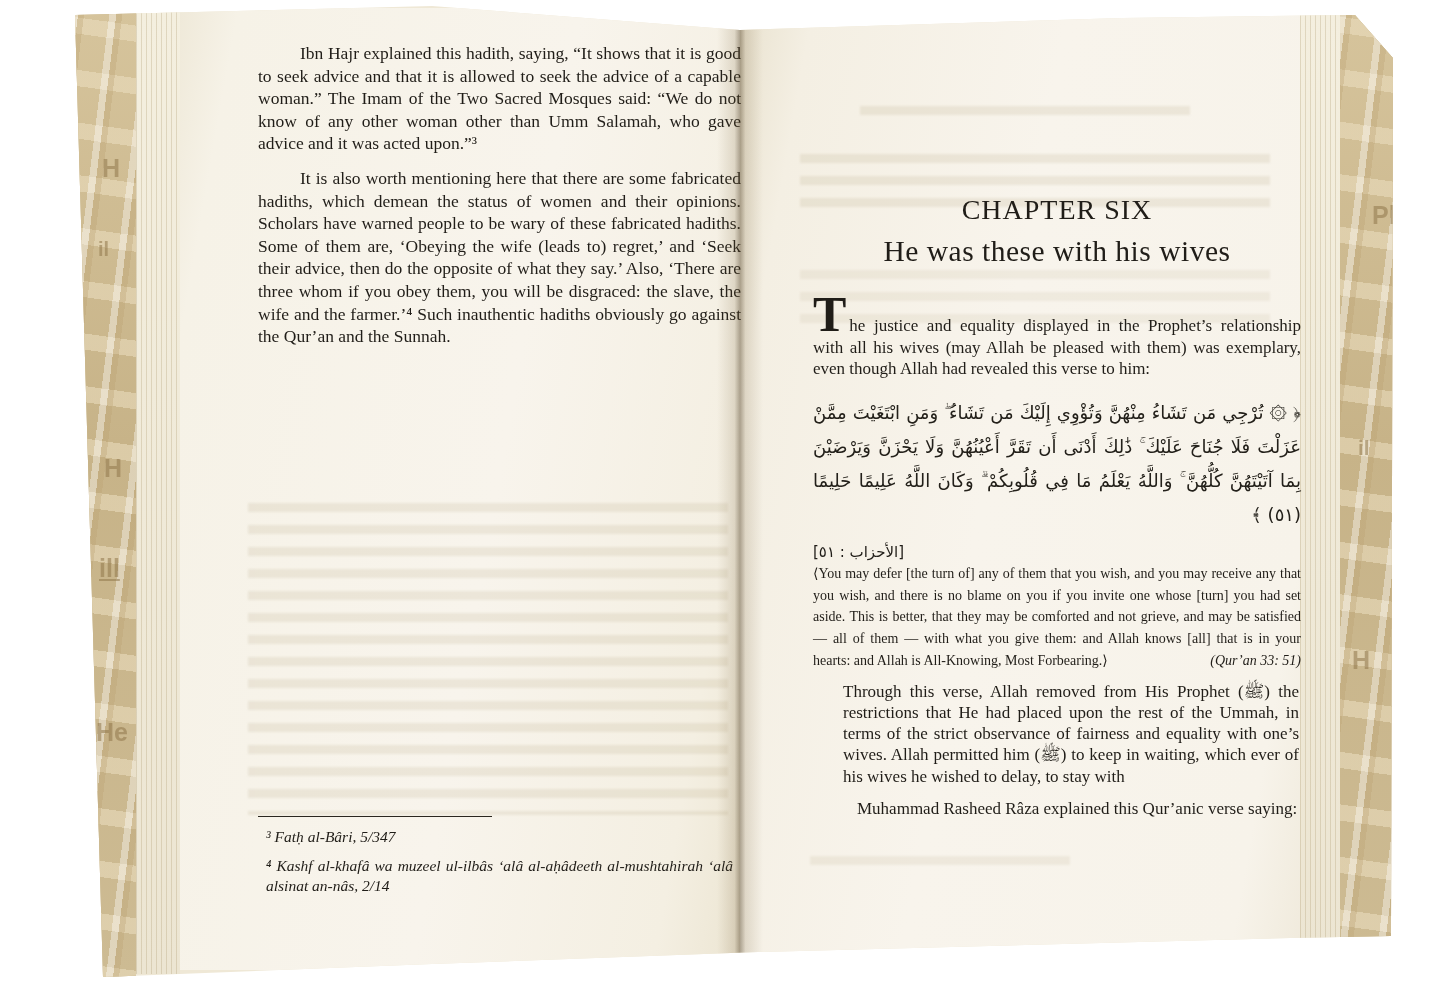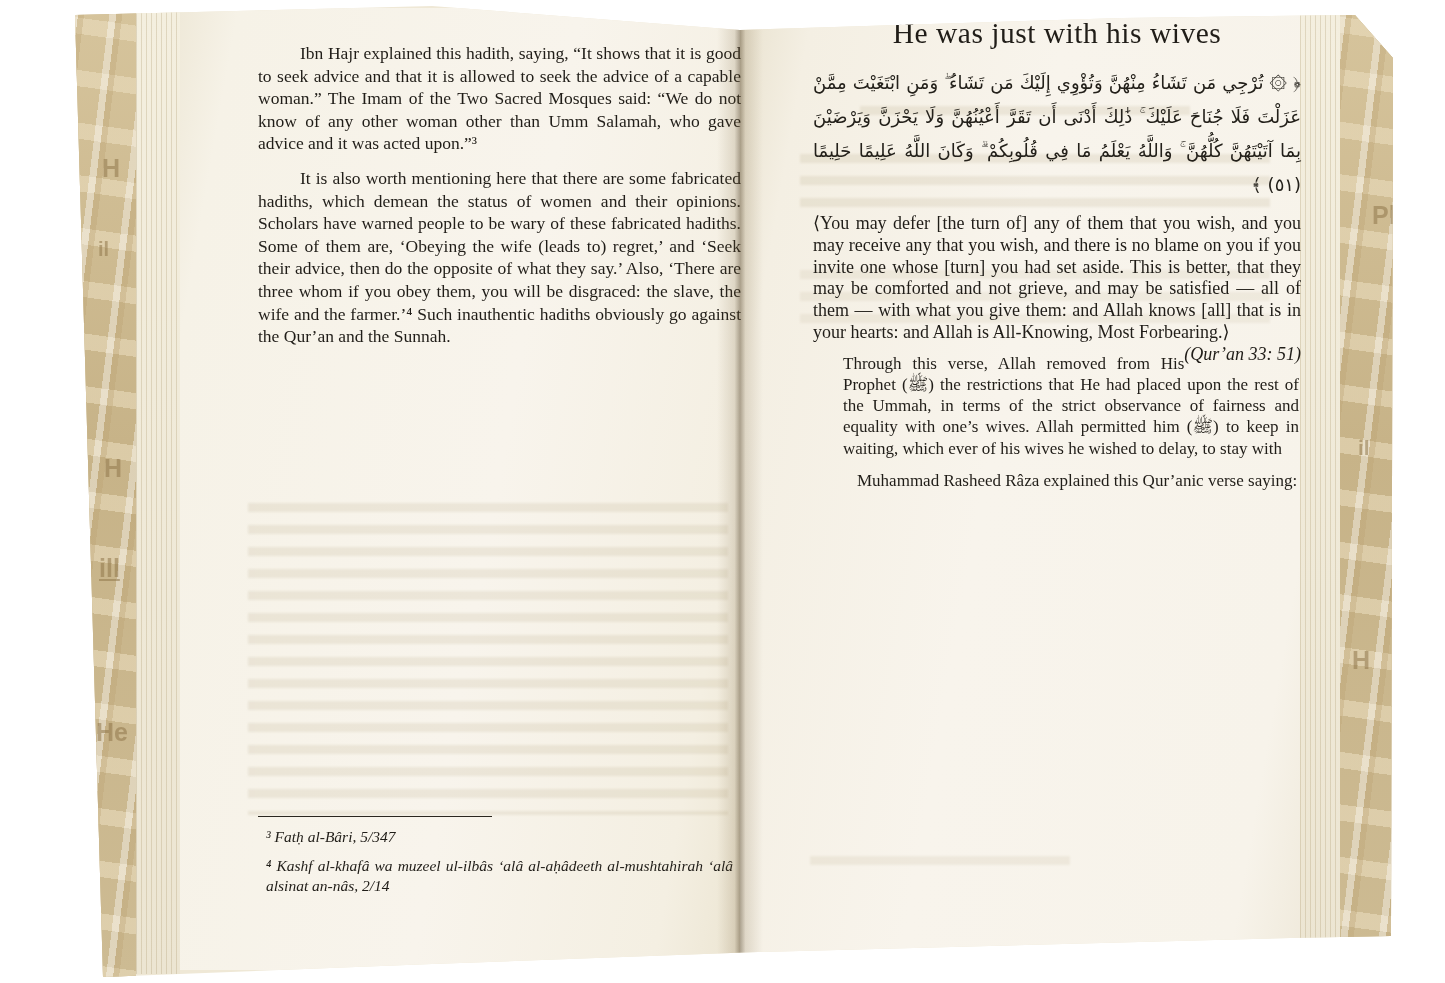--- a/index.html
+++ b/index.html
@@ -53,21 +53,21 @@
 
   
   .content-right{position:absolute;left:73px;top:0;width:488px;z-index:3;}
   .chapnum{margin:186px 0 0;font-weight:normal;font-size:28px;letter-spacing:1px;text-align:center;}
   .chaptitle{margin:9px 0 0;font-weight:normal;font-size:29.5px;letter-spacing:.5px;text-align:center;}
   .intro{margin-top:46px;font-size:17px;line-height:21.6px;}
   .dropcap{font-size:50px;font-weight:bold;line-height:0;vertical-align:baseline;letter-spacing:1px;padding-right:2px;}
   .arabic{margin:16px 0 8px;direction:rtl;text-align:justify;text-align-last:right;
       font-family:"DejaVu Sans",sans-serif;font-size:18px;line-height:34px;color:#23201a;}
   .arabic-cite{margin:11px 0 0;direction:rtl;text-align:left;font-family:"DejaVu Sans",sans-serif;font-size:15px;}
-  .translation{margin-top:11px;font-size:18px;line-height:21.8px;}
+  .translation{margin-top:2px;font-size:14px;line-height:21.8px;}
   .translation .source{float:right;font-style:italic;}
   .commentary{margin-top:11px;font-size:17px;line-height:21.6px;text-indent:44px;text-align:justify;}
   .bquote{margin:9px 0 0 30px;width:456px;font-size:17px;line-height:21.2px;text-align:justify;}
 </style>
 </head>
 <body>
 
 <div class="scene">
   <div class="book">
 
@@ -96,24 +96,27 @@
       </div>
     </div>
 
     <div class="page page-right">
       <div class="ghost" style="left:120px;top:98px;width:330px;height:16px;"></div>
       <div class="ghost" style="left:60px;top:146px;width:470px;height:58px;"></div>
       <div class="ghost" style="left:60px;top:262px;width:470px;height:66px;opacity:.35;"></div>
       <div class="ghost" style="left:70px;top:848px;width:260px;height:14px;opacity:.4;"></div>
 
       <div class="content-right">
-        <h1 class="chaptitle">He was just with his wives</h1>
+        <h2 class="chapnum">CHAPTER SIX</h2>
+        <h1 class="chaptitle">He was these with his wives</h1>
 
+        <p class="para intro"><span class="dropcap">T</span><span>he justice and equality displayed in the Prophet’s relationship with all his wives (may Allah be pleased with them) was exemplary, even though Allah had revealed this verse to him:</span></p>
 
         <p class="arabic">﴿ ۞ تُرْجِي مَن تَشَاءُ مِنْهُنَّ وَتُؤْوِي إِلَيْكَ مَن تَشَاءُ ۖ وَمَنِ ابْتَغَيْتَ مِمَّنْ عَزَلْتَ فَلَا جُنَاحَ عَلَيْكَ ۚ ذَٰلِكَ أَدْنَى أَن تَقَرَّ أَعْيُنُهُنَّ وَلَا يَحْزَنَّ وَيَرْضَيْنَ بِمَا آتَيْتَهُنَّ كُلُّهُنَّ ۚ وَاللَّهُ يَعْلَمُ مَا فِي قُلُوبِكُمْ ۗ وَكَانَ اللَّهُ عَلِيمًا حَلِيمًا (٥١) ﴾</p>
+        <p class="arabic-cite">[الأحزاب : ٥١]</p>
 
         <p class="para translation"><span>⟨You may defer [the turn of] any of them that you wish, and you may receive any that you wish, and there is no blame on you if you invite one whose [turn] you had set aside. This is better, that they may be comforted and not grieve, and may be satisfied — all of them — with what you give them: and Allah knows [all] that is in your hearts: and Allah is All-Knowing, Most Forbearing.⟩</span>
           <span class="source">(Qur’an 33: 51)</span></p>
 
         <p class="para bquote">Through this verse, Allah removed from His Prophet (ﷺ) the restrictions that He had placed upon the rest of the Ummah, in terms of the strict observance of fairness and equality with one’s wives. Allah permitted him (ﷺ) to keep in waiting, which ever of his wives he wished to delay, to stay with</p>
         <p class="para commentary">Muhammad Rasheed Râza explained this Qur’anic verse saying:</p>
       </div>
     </div>
 
     <div class="gutter"></div>

